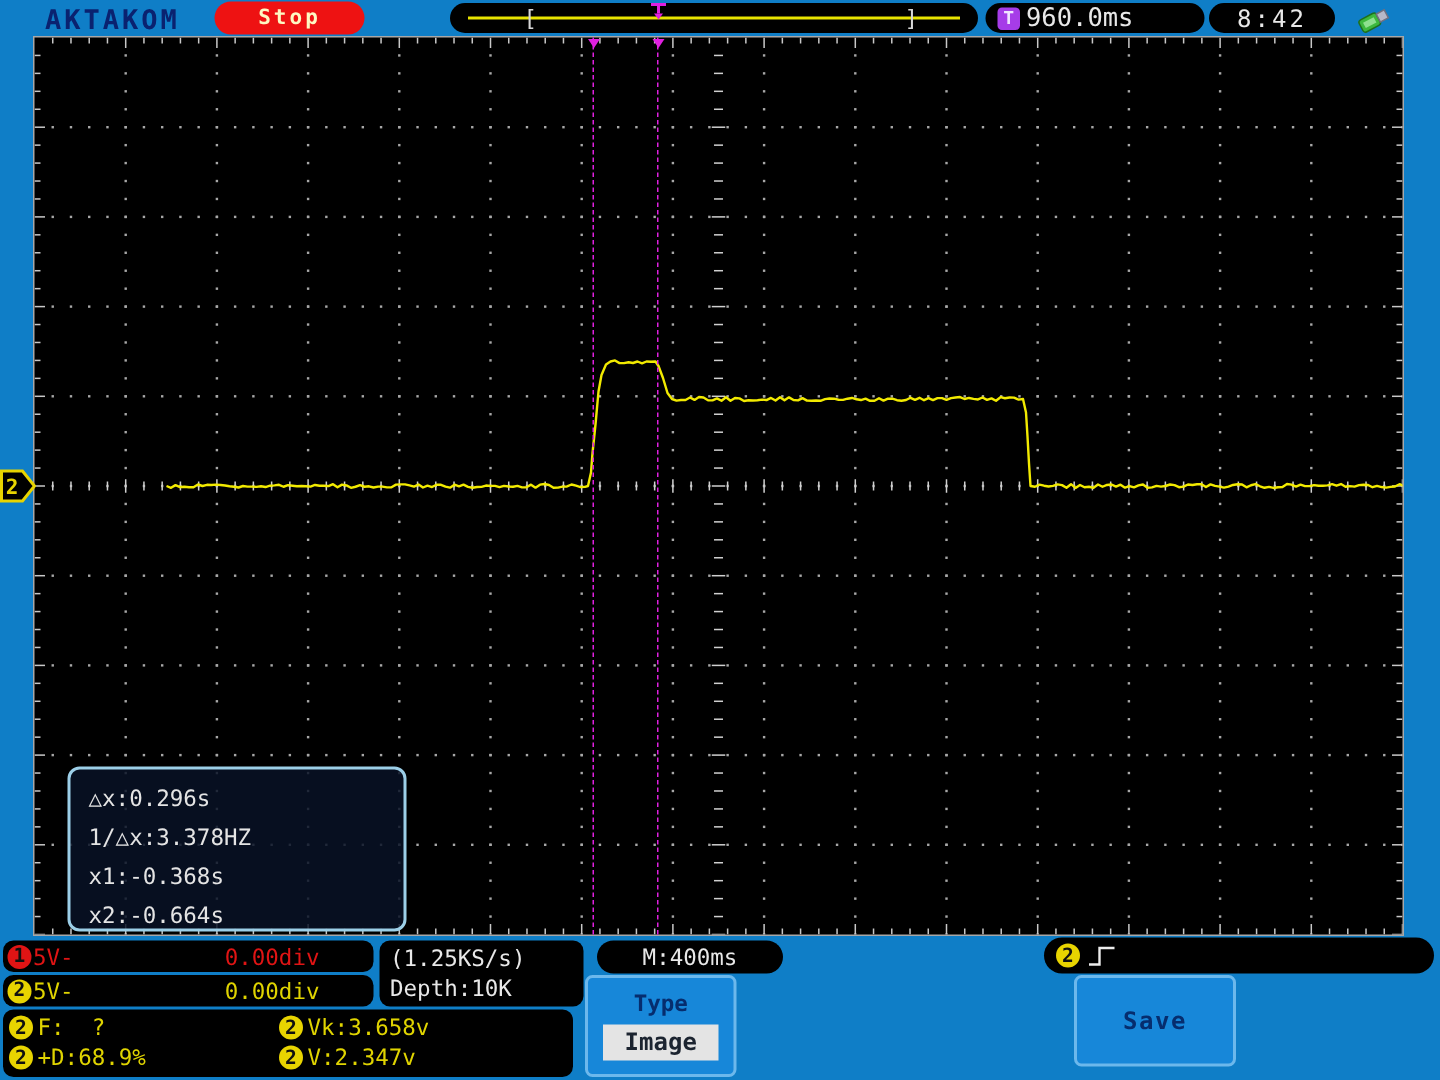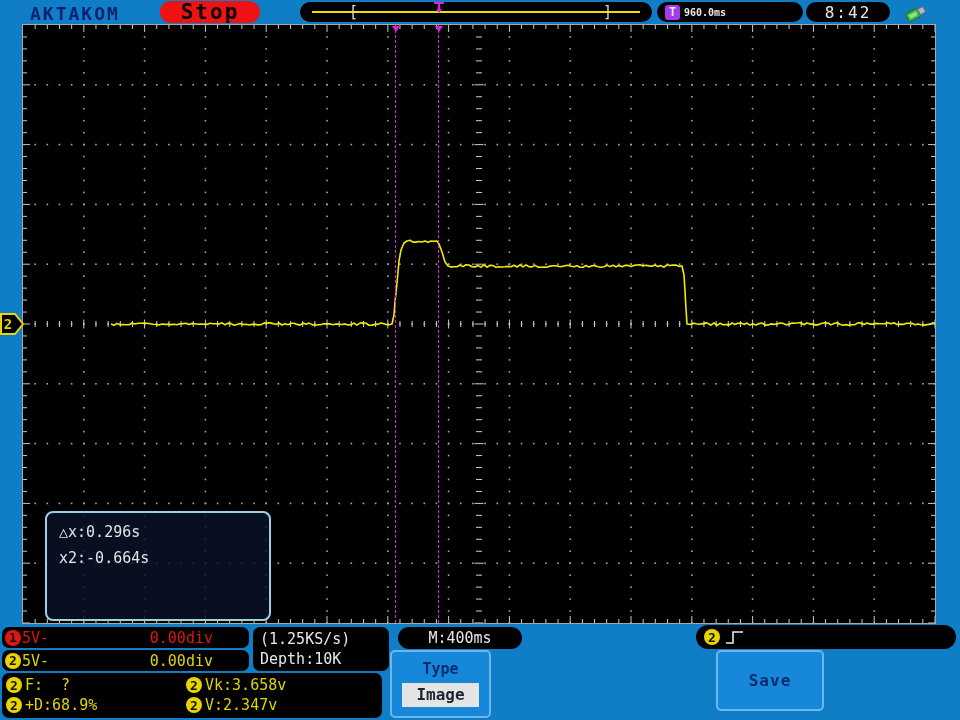--- a/index.html
+++ b/index.html
@@ -3,36 +3,36 @@
 <meta charset="utf-8">
 <style>
   * { margin:0; padding:0; box-sizing:border-box; }
   html,body { width:960px; height:720px; }
   body { font-family:"DejaVu Sans Mono","Liberation Mono",monospace; overflow:hidden; }
   .screen { position:relative; width:960px; height:720px; background:#0f7ec7; }
 
   
   .brand { position:absolute; left:30px; top:3px; font-size:18px; font-weight:bold;
            color:#0a2270; letter-spacing:2px; }
-  .stop-pill { position:absolute; left:160px; top:1px; width:100px; height:22px;
+  .stop-pill { position:absolute; left:143px; top:1px; width:100px; height:22px;
                background:#ee1212; border-radius:12px; display:flex; align-items:center;
-               justify-content:center; color:#000000; font-size:21px; font-weight:bold;
+               justify-content:center; color:#fef9c3; font-size:14px; font-weight:bold;
                letter-spacing:2px; }
   .record-pill { position:absolute; left:300px; top:2px; width:352px; height:20px;
                  background:#000; border-radius:10px; }
   .record-line { position:absolute; left:12px; top:9px; width:328px; height:2px; background:#e8e400; }
   .bracket { position:absolute; top:1px; color:#d8d8d8; font-size:15px; line-height:18px; }
   .bracket.lb { left:49px; } .bracket.rb { left:303px; }
   .tpos-marker { position:absolute; left:132px; top:0; }
   .trigtime-pill { position:absolute; left:657px; top:2px; width:146px; height:20px;
                    background:#000; border-radius:10px; display:flex; align-items:center; }
   .t-icon { width:15px; height:15px; margin-left:8px; background:#a63ce8; border-radius:3px;
             color:#f0e4ff; font-size:12px; font-weight:bold; display:flex; align-items:center;
             justify-content:center; }
-  .trigtime-text { color:#e8e8e8; font-size:10px; margin-left:4px;font-weight:bold; }
+  .trigtime-text { color:#e8e8e8; font-size:17px; margin-left:4px; }
   .clock-pill { position:absolute; left:806px; top:2px; width:84px; height:20px; background:#000;
                 border-radius:10px; display:flex; align-items:center; justify-content:center;
                 color:#e8e8e8; font-size:16px; letter-spacing:2px; }
   .usb-icon { position:absolute; left:903px; top:2px; width:26px; height:22px; }
 
   
   .graticule { position:absolute; left:22px; top:24px; width:914px; height:600px;
                background:#000; border:1px solid #a8a8a8; }
   .graticule svg { position:absolute; left:0; top:0; }
   .cursor-line { position:absolute; top:0; width:0; height:598px; border-left:1px dashed #e020e0; }
@@ -1869,20 +1869,22 @@
         <path d="M 88 299 L 91 300.2 L 94 298.4 L 97 299.7 L 100 299.5 L 103 299.8 L 106 299.8 L 109 298.0 L 112 299.0 L 115 298.2 L 118 298.3 L 121 298.1 L 124 298.3 L 127 298.7 L 130 299.2 L 133 299.5 L 136 300.0 L 139 299.0 L 142 299.4 L 145 299.4 L 148 299.6 L 151 299.2 L 154 299.7 L 157 298.8 L 160 298.6 L 163 298.2 L 166 299.5 L 169 298.4 L 172 298.8 L 175 299.2 L 178 299.0 L 181 299.2 L 184 299.4 L 187 298.3 L 190 298.8 L 193 298.8 L 196 299.1 L 199 297.8 L 202 299.8 L 205 298.1 L 208 298.6 L 211 300.2 L 214 299.5 L 217 298.4 L 220 299.5 L 223 299.2 L 226 300.0 L 229 299.4 L 232 299.4 L 235 299.9 L 238 299.8 L 241 298.1 L 244 297.9 L 247 297.9 L 250 298.6 L 253 299.4 L 256 298.0 L 259 300.0 L 262 298.8 L 265 299.7 L 268 298.2 L 271 298.2 L 274 299.4 L 277 300.1 L 280 298.1 L 283 299.2 L 286 298.1 L 289 299.6 L 292 300.2 L 295 299.7 L 298 299.6 L 301 298.7 L 304 298.9 L 307 298.9 L 310 299.7 L 313 298.9 L 316 299.3 L 319 299.5 L 322 298.9 L 325 299.9 L 328 299.8 L 331 298.1 L 334 300.1 L 337 298.1 L 340 297.7 L 343 298.3 L 346 300.2 L 349 300.1 L 352 299.4 L 355 299.3 L 358 298.0 L 361 298.8 L 364 299.7 L 367 299.6 L 369 299 L 371 290 L 372 277 L 374 258 L 376 236 L 378 225 L 381 218 L 384 216 L 387 215.3 L 390 217.1 L 393 217.1 L 396 216.5 L 399 217.0 L 402 216.0 L 405 217.2 L 408 216.0 L 411 216.2 L 414 216 L 416 219 L 419 227 L 422 237 L 425 241 L 428 242.1 L 431 241.7 L 434 241.7 L 437 240.0 L 440 241.6 L 443 239.7 L 446 240.0 L 449 241.8 L 452 241.9 L 455 240.6 L 458 242.2 L 461 239.8 L 464 242.2 L 467 240.3 L 470 240.6 L 473 242.3 L 476 241.8 L 479 242.0 L 482 241.8 L 485 241.4 L 488 241.7 L 491 240.3 L 494 242.0 L 497 239.8 L 500 241.9 L 503 239.9 L 506 241.7 L 509 241.9 L 512 240.4 L 515 242.1 L 518 242.2 L 521 242.0 L 524 242.2 L 527 241.1 L 530 240.7 L 533 240.8 L 536 241.5 L 539 241.6 L 542 240.8 L 545 240.3 L 548 241.2 L 551 241.7 L 554 240.8 L 557 242.2 L 560 242.2 L 563 240.5 L 566 242.1 L 569 240.8 L 572 240.8 L 575 241.8 L 578 242.2 L 581 241.7 L 584 240.2 L 587 241.6 L 590 240.2 L 593 241.8 L 596 240.4 L 599 241.7 L 602 240.4 L 605 240.4 L 608 241.6 L 611 240.4 L 614 240.0 L 617 239.7 L 620 241.0 L 623 240.3 L 626 240.9 L 629 241.3 L 632 240.0 L 635 241.6 L 638 240.6 L 641 242.2 L 644 239.8 L 647 240.5 L 650 240.0 L 653 240.1 L 656 241.4 L 659 241 L 661 250 L 662 266 L 663 284 L 664 299 L 667 299.5 L 670 298.1 L 673 298.8 L 676 299.3 L 679 298.9 L 682 297.9 L 685 298.4 L 688 300.2 L 691 297.8 L 694 300.3 L 697 298.3 L 700 299.8 L 703 299.5 L 706 300.2 L 709 298.0 L 712 299.5 L 715 298.3 L 718 298.0 L 721 299.4 L 724 298.1 L 727 300.1 L 730 299.1 L 733 299.9 L 736 298.6 L 739 298.0 L 742 300.2 L 745 299.9 L 748 298.9 L 751 299.4 L 754 299.0 L 757 298.0 L 760 298.4 L 763 299.8 L 766 299.4 L 769 298.0 L 772 298.3 L 775 297.8 L 778 297.8 L 781 299.7 L 784 297.9 L 787 298.9 L 790 299.4 L 793 300.1 L 796 299.4 L 799 298.3 L 802 297.8 L 805 298.0 L 808 299.9 L 811 298.5 L 814 297.7 L 817 299.2 L 820 300.2 L 823 299.6 L 826 300.3 L 829 299.8 L 832 299.7 L 835 297.7 L 838 298.1 L 841 299.4 L 844 298.1 L 847 299.1 L 850 299.1 L 853 298.4 L 856 298.8 L 859 298.8 L 862 298.6 L 865 297.8 L 868 298.8 L 871 297.7 L 874 299.5 L 877 299.1 L 880 299.4 L 883 298.4 L 886 298.2 L 889 298.3 L 892 299.8 L 895 298.9 L 898 299.7 L 901 300.1 L 904 299.6 L 907 299.3 L 910 297.8 L 913 299" fill="none" stroke="#f2ea00" stroke-width="1.6" stroke-linejoin="round"></path>
       </svg>
 
     <div class="cursor-line" id="cursor-x2" style="left: 372px;"></div>
     <div class="cursor-line" id="cursor-x1" style="left: 415px;"></div>
     <div class="cursor-arrow" id="cursor-x2-arrow" style="left: 372px;"></div>
     <div class="cursor-arrow" id="cursor-x1-arrow" style="left: 415px;"></div>
 
     <div class="cursor-box">
       <div>△x:0.296s</div>
+      <div>1∕△x:3.378HZ</div>
+      <div>x1:-0.368s</div>
       <div>x2:-0.664s</div>
     </div>
   </div>
 
   <svg class="ch-marker" viewBox="0 0 24 24">
     <polygon points="1,2 15,2 23,12 15,22 1,22" fill="#000" stroke="#e8d400" stroke-width="2"></polygon>
     <text x="8" y="17" font-size="14" font-weight="bold" fill="#e8d400" font-family="DejaVu Sans Mono, monospace" text-anchor="middle">2</text>
   </svg>
 
   <div class="blackbox ch-row ch1-row">

